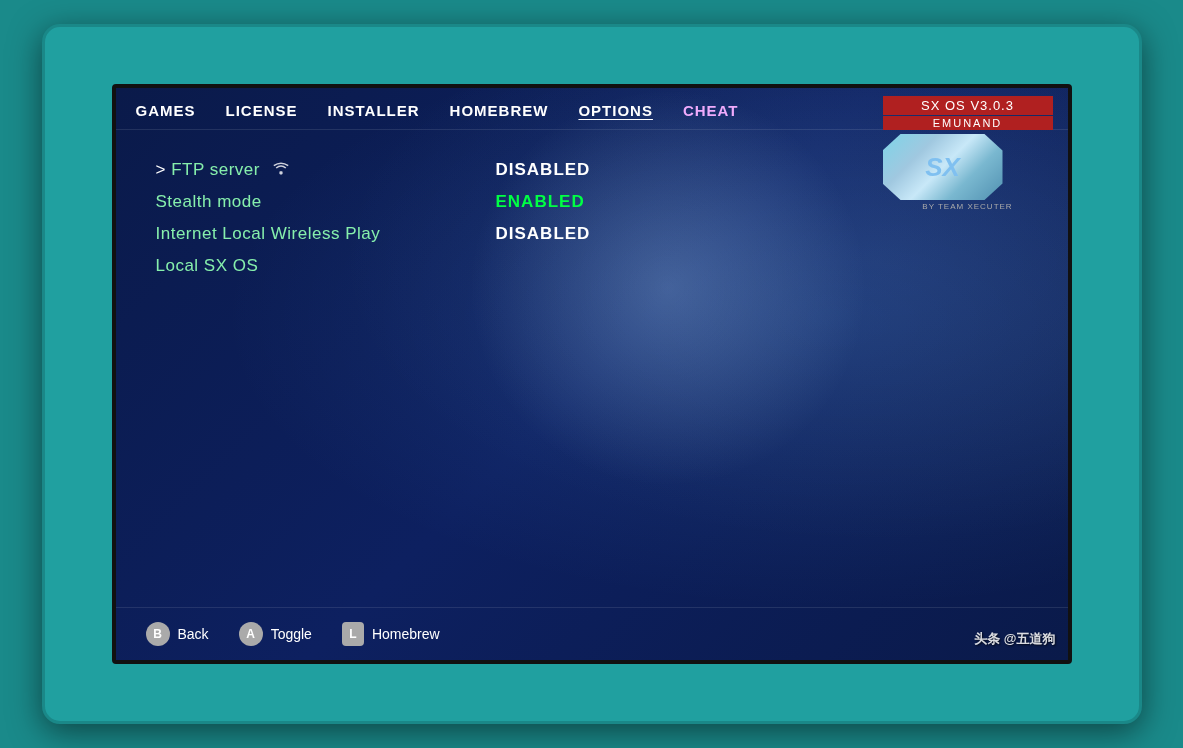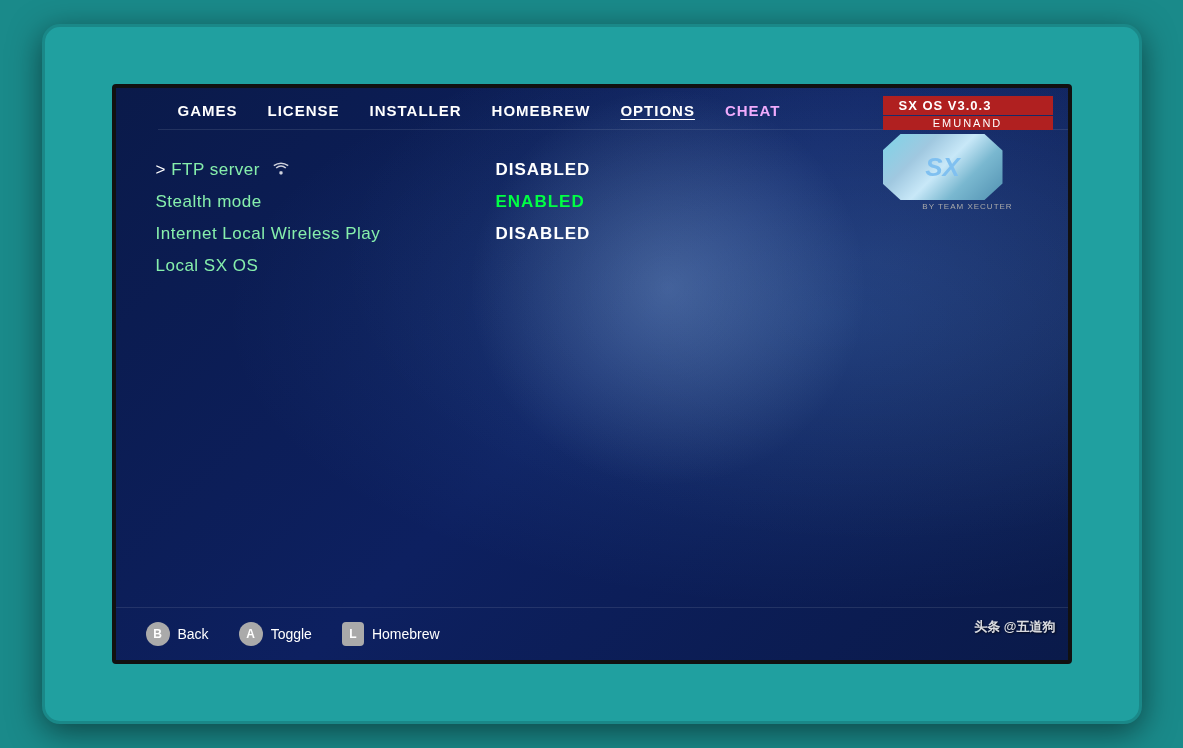--- a/index.html
+++ b/index.html
@@ -68,21 +68,20 @@
       height: 100%;
     }
 
     
     .nav-bar {
       display: flex;
       align-items: center;
       padding: 14px 20px 10px 20px;
       gap: 30px;
       border-bottom: 1px solid rgba(255,255,255,0.1);
-      margin-left: 42px;
     }
 
     .nav-item {
       color: #ffffff;
       font-size: 15px;
       font-weight: bold;
       letter-spacing: 1px;
       cursor: pointer;
       text-transform: uppercase;
     }
@@ -169,21 +168,21 @@
       flex-shrink: 0;
     }
 
     .btn-circle.b-btn { background: #aaa; }
     .btn-circle.a-btn { background: #aaa; }
     .btn-circle.l-btn { background: #aaa; border-radius: 4px; width: 22px; }
 
     
     .watermark {
       position: absolute;
-      bottom: 24px;
+      bottom: 12px;
       right: 12px;
       color: rgba(255,255,255,0.85);
       font-size: 13px;
       font-weight: bold;
       text-shadow: 1px 1px 2px rgba(0,0,0,0.7);
       z-index: 10;
     }
 
     .hex-shape {
       width: 120px;
@@ -223,25 +222,25 @@
 
     .logo-title-area {
       text-align: center;
       margin-bottom: 4px;
     }
 
     .sx-badge {
       background: #b02020;
       color: white;
       font-size: 13px;
-      font-weight: bold;
+      font-weight: normal;
       padding: 2px 16px;
       letter-spacing: 1px;
       display: block;
-      text-align: left;
+      text-align: center;
     }
 
     .emunand-badge {
       background: #b02020;
       color: white;
       font-size: 11px;
       font-weight: normal;
       padding: 1px 10px;
       letter-spacing: 2px;
       display: block;

